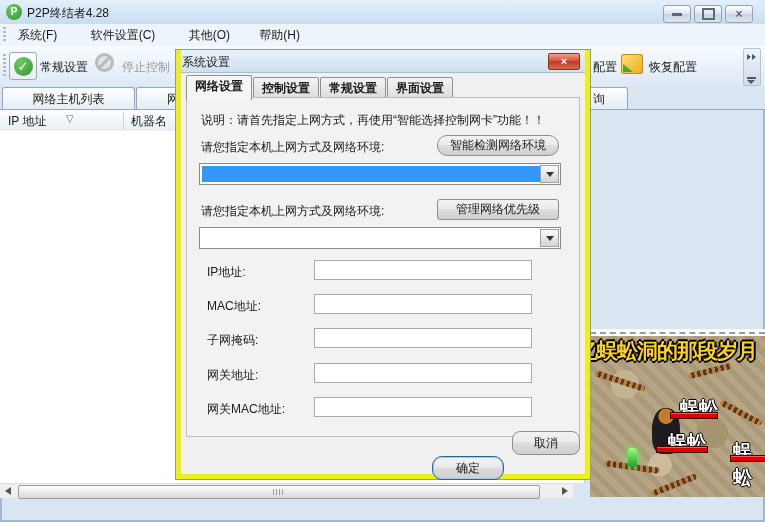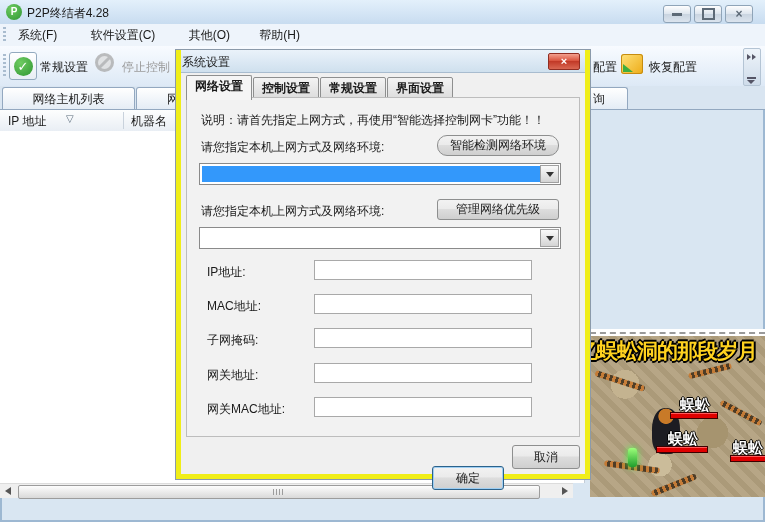--- a/index.html
+++ b/index.html
@@ -64,21 +64,21 @@
   #adsep{left:590px;top:329px;width:175px;height:7px;background:#fff;display:flex;align-items:center;}
   #adsep>div{width:100%;border-top:2px dashed #9a9a9a;}
   #ad2{left:590px;top:336px;width:175px;height:161px;overflow:hidden;
        background:radial-gradient(circle at 20% 30%,#c4b390 0 8%,transparent 8%),
                   radial-gradient(circle at 70% 60%,#a6946f 0 10%,transparent 10%),
                   radial-gradient(circle at 40% 80%,#cbbc9a 0 7%,transparent 7%),
                   repeating-linear-gradient(45deg,#b7a686 0 6px,#ab9a79 6px 12px);}
   .ad2title{font-size:21px;font-weight:bold;color:#ffd21f;white-space:nowrap;letter-spacing:-1px;
             text-shadow:-2px 0 #000,2px 0 #000,0 -2px #000,0 2px #000,1px 1px #000,-1px -1px #000;}
   .centi{height:6px;border-radius:3px;background:repeating-linear-gradient(90deg,#c8752a 0 3px,#3b2a16 3px 6px);opacity:.85;}
-  .mlabel{color:#fff;font-size:15px;font-weight:bold;text-shadow:1px 0 #000,-1px 0 #000,0 1px #000,0 -1px #000;}
+  .mlabel{color:#fff;font-size:19px;font-weight:bold;text-shadow:1px 0 #000,-1px 0 #000,0 1px #000,0 -1px #000;}
   .hbar{height:5px;background:#e00000;border:1px solid #3c0000;box-shadow:inset 0 1px #ff5a5a;}
   .player{width:28px;height:46px;border-radius:45% 45% 35% 35%;background:radial-gradient(circle at 50% 18%,#c87a28 0 18%,#1c1c22 20%);}
   .bottle{width:9px;height:19px;border-radius:3px;background:linear-gradient(#9cff7a,#1f9e2c);box-shadow:0 0 7px #49ff49;}
   
   #dialog{left:176px;top:50px;width:404px;height:424px;background:#f0f0f0;
           border-left:5px solid #f0ee18;border-right:5px solid #f0ee18;border-bottom:5px solid #f0ee18;
           box-shadow:0 0 0 1px #8b9aaa;z-index:10;}
   #dlg-title{left:0;top:0;width:404px;height:22px;background:linear-gradient(#eaf2fa,#cfe0ee);border-bottom:1px solid #a8bccf;}
   #dlg-close{right:5px;top:3px;width:30px;height:15px;border:1px solid #902d22;border-radius:2px;
              background:linear-gradient(#f3a08e,#d9543f 45%,#c23a28 50%,#d96752);
@@ -234,17 +234,17 @@
     <div class="abs tbox" style="left:133px;top:210px;width:216px;height:18px;"><input style=""></div>
     <div class="abs" style="left:26px;top:248px;">MAC地址:</div>
     <div class="abs tbox" style="left:133px;top:244px;width:216px;height:18px;"><input style=""></div>
     <div class="abs" style="left:26px;top:282px;">子网掩码:</div>
     <div class="abs tbox" style="left:133px;top:278px;width:216px;height:18px;"><input style=""></div>
     <div class="abs" style="left:26px;top:317px;">网关地址:</div>
     <div class="abs tbox" style="left:133px;top:313px;width:216px;height:18px;"><input style=""></div>
     <div class="abs" style="left:26px;top:351px;">网关MAC地址:</div>
     <div class="abs tbox" style="left:133px;top:347px;width:216px;height:18px;"><input style=""></div>
 
-    <div class="abs w7btn focus" style="left:251px;top:416px;width:70px;height:22px;line-height:22px;">确定</div>
-    <div class="abs w7btn" style="left:331px;top:395px;width:66px;height:22px;line-height:22px;">取消</div>
+    <div class="abs w7btn focus" style="left:251px;top:406px;width:70px;height:22px;line-height:22px;border-radius:10px;">确定</div>
+    <div class="abs w7btn" style="left:331px;top:381px;width:66px;height:22px;line-height:22px;border-radius:8px;">取消</div>
   </div>
 
 </div>
 
 </body></html>

